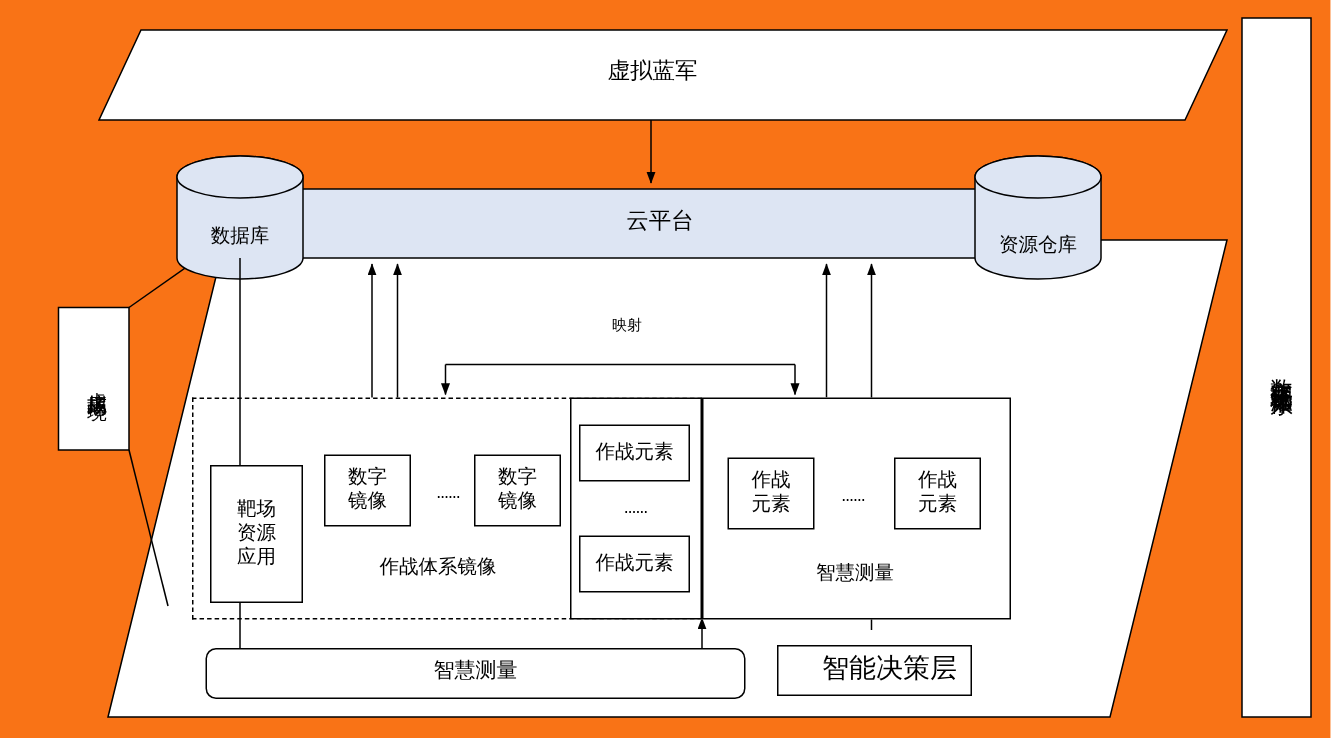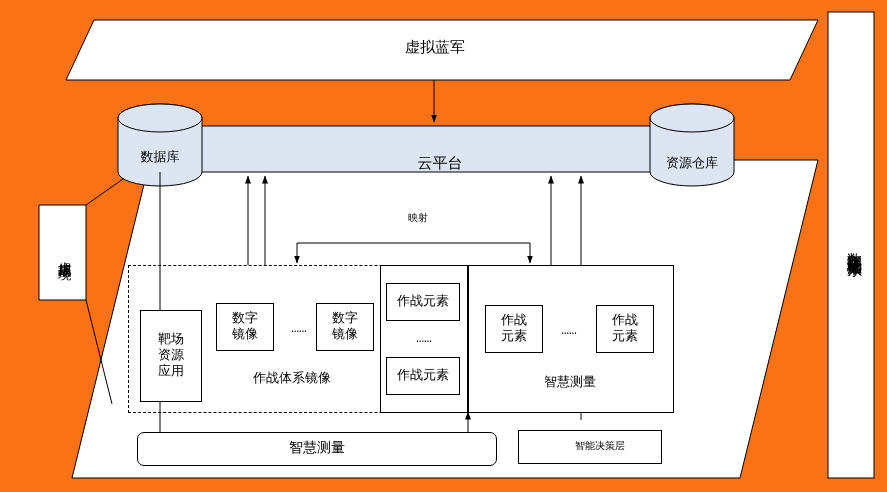--- a/index.html
+++ b/index.html
@@ -118,21 +118,21 @@
 
     <line x1="647" y1="447" x2="581" y2="447" stroke="#000000" stroke-width="1"></line>
   </svg>
 
   <div class="lbl" style="left:350px; top:35px; width:170px; height:28px; font-size:15px;">虚拟蓝军</div>
 
   <div class="lbl lbl-v" style="left:45px; top:212px; width:36px; height:84px; font-size:13px;">虚拟战场环境</div>
 
   <div class="lbl lbl-v" style="left:835px; top:130px; width:34px; height:232px; font-size:15px;">数字孪生靶场标准体系</div>
 
-  <div class="lbl" style="left:380px; top:152px; width:120px; height:26px; font-size:15px;">云平台</div>
+  <div class="lbl" style="left:380px; top:136px; width:120px; height:26px; font-size:15px;">云平台</div>
 
   <div class="lbl" style="left:122px; top:147px; width:76px; height:22px;">数据库</div>
 
   <div class="lbl" style="left:652px; top:153px; width:80px; height:22px;">资源仓库</div>
 
   <div class="lbl" style="left:383px; top:208px; width:70px; height:22px; font-size:10px;">映射</div>
 
   <div class="box dashed" style="left:128px; top:265px; width:340px; height:148px;"></div>
 
   <div class="lbl" style="left:227px; top:368px; width:130px; height:22px;">作战体系镜像</div>
@@ -164,15 +164,15 @@
   <div class="box" style="left:485px; top:305px; width:58px; height:48px;">作战
 元素</div>
 
   <div class="dots" style="left:548px; top:320px; width:42px; height:20px;">……</div>
 
   <div class="box" style="left:596px; top:305px; width:58px; height:48px;">作战
 元素</div>
 
   <div class="box" style="left:137px; top:432px; width:360px; height:34px; font-size:14px;border-radius:7px;">智慧测量</div>
 
-  <div class="box" style="left:518px; top:430px; width:144px; height:34px; font-size:10px;padding-left:20px;">智能决策层</div>
+  <div class="box" style="left:518px; top:430px; width:130px; height:34px; font-size:18px;padding-left:20px;">智能决策层</div>
 
 </div>
 
 </body></html>

